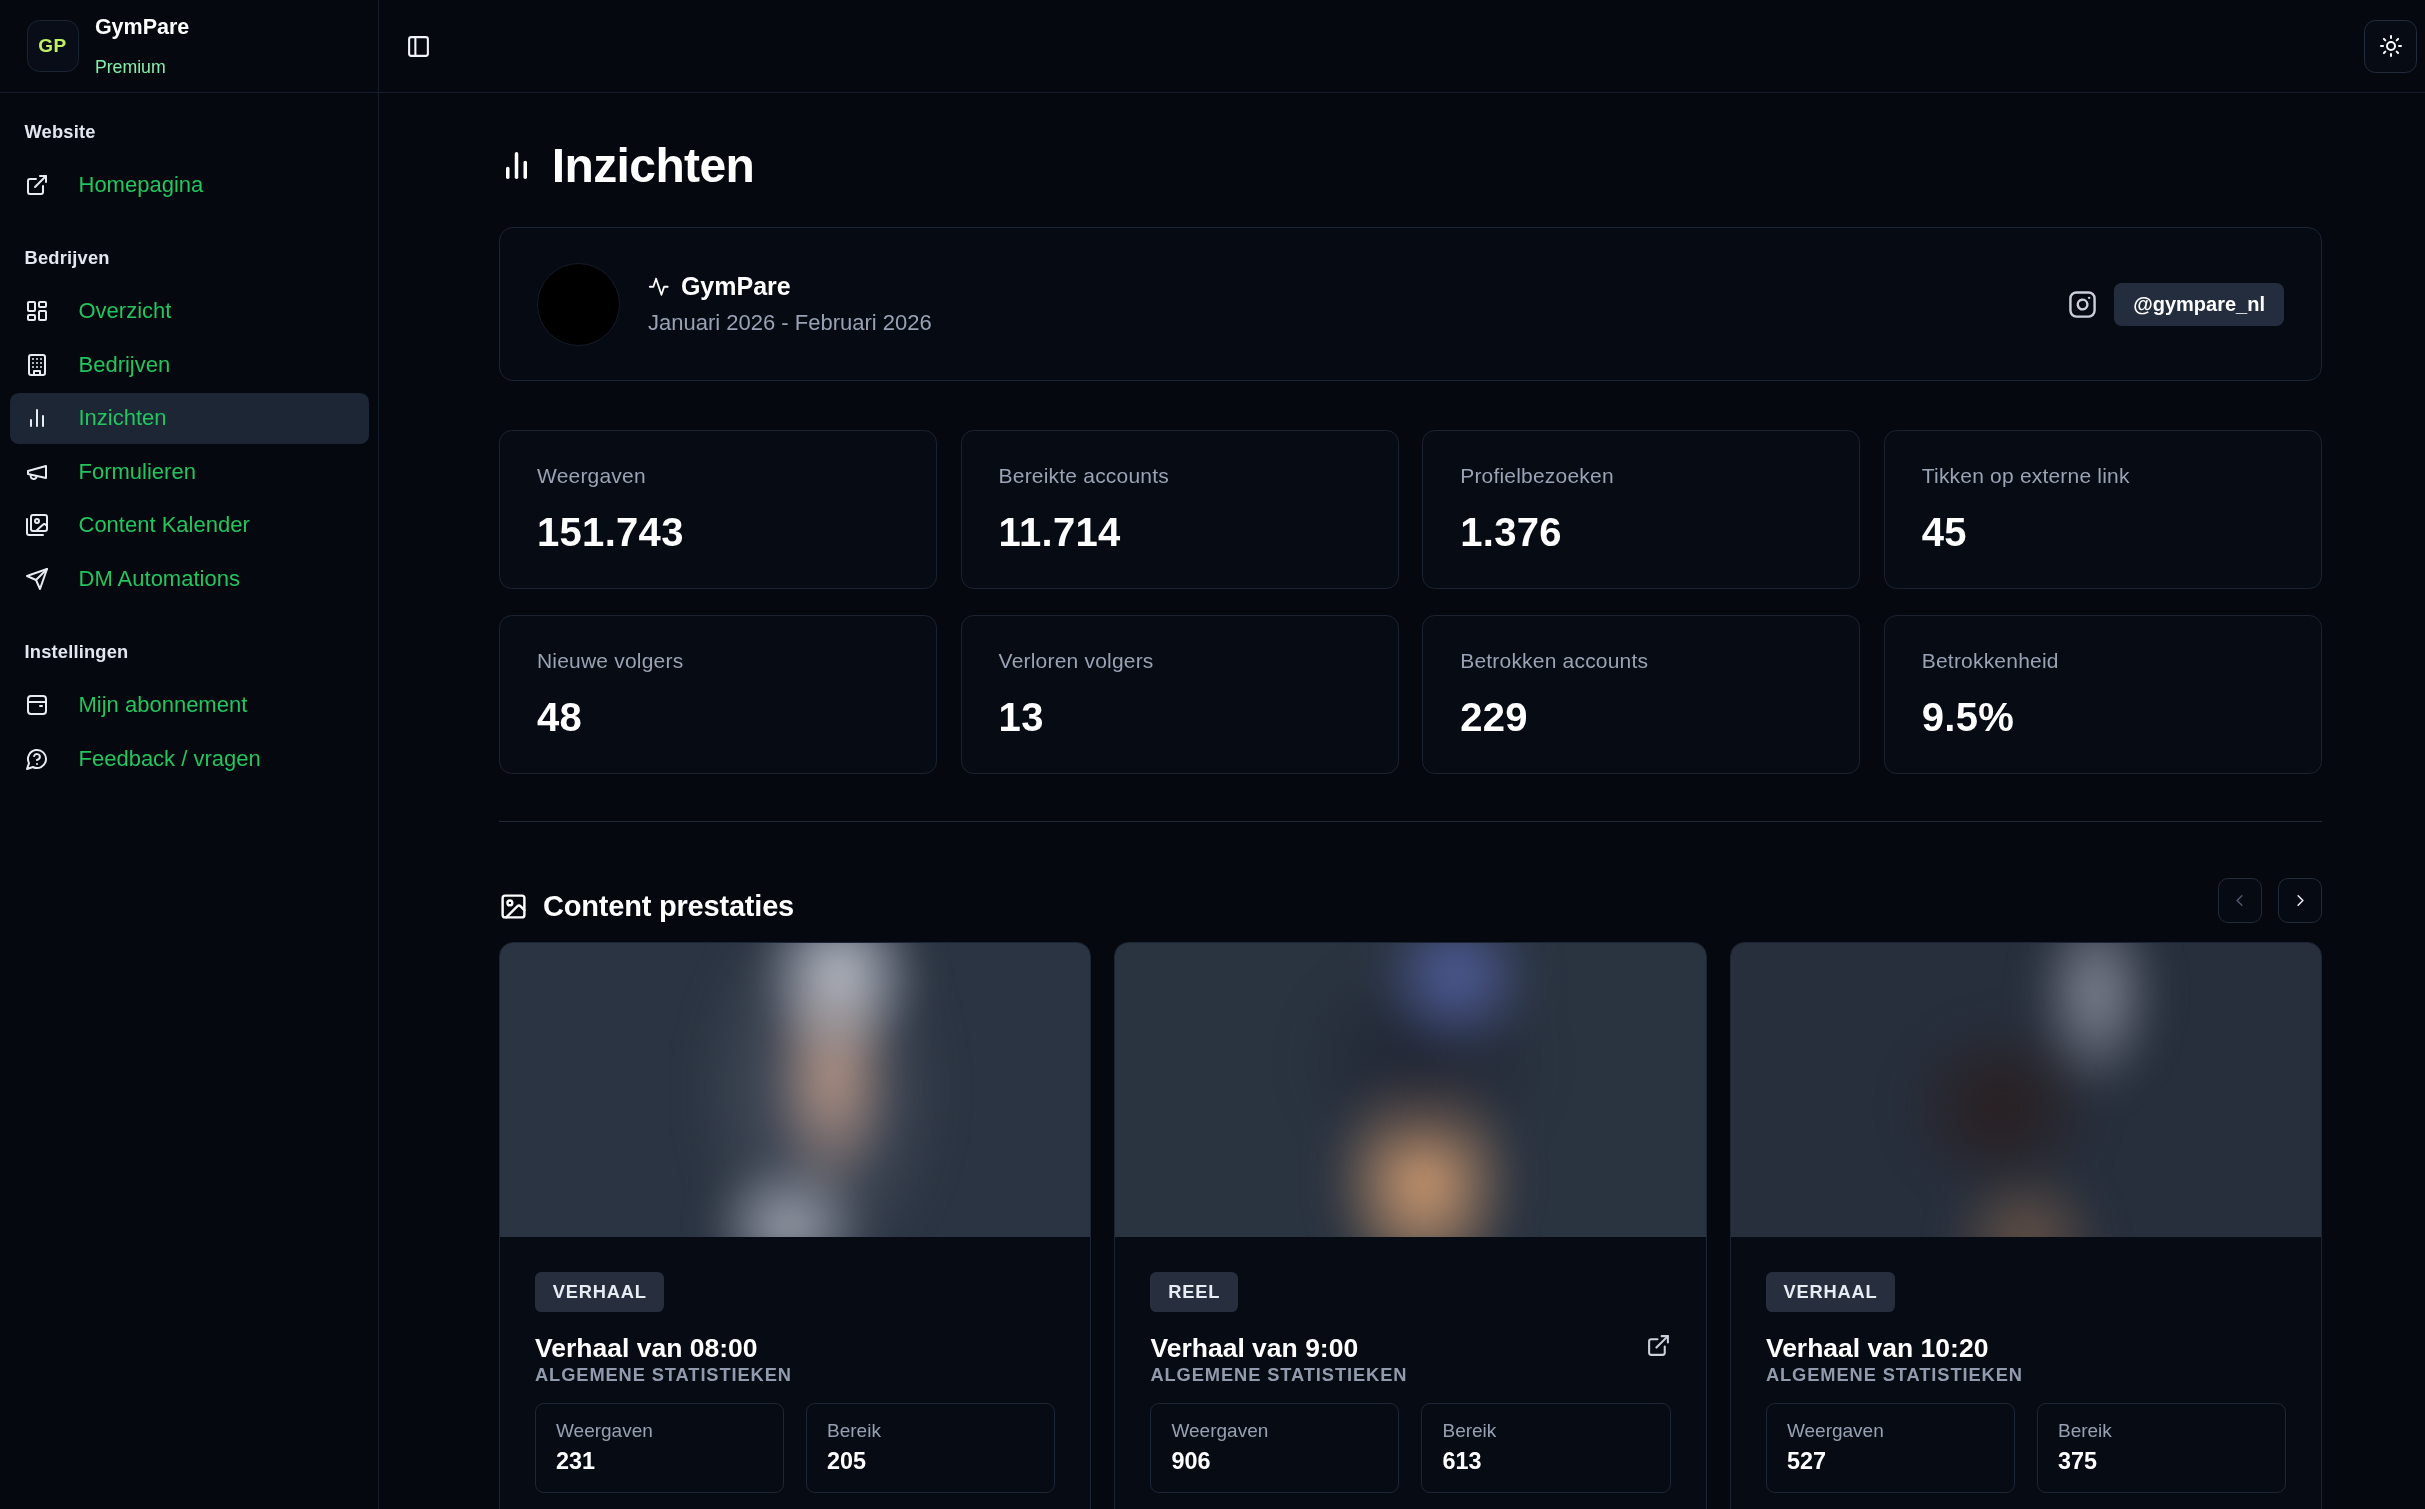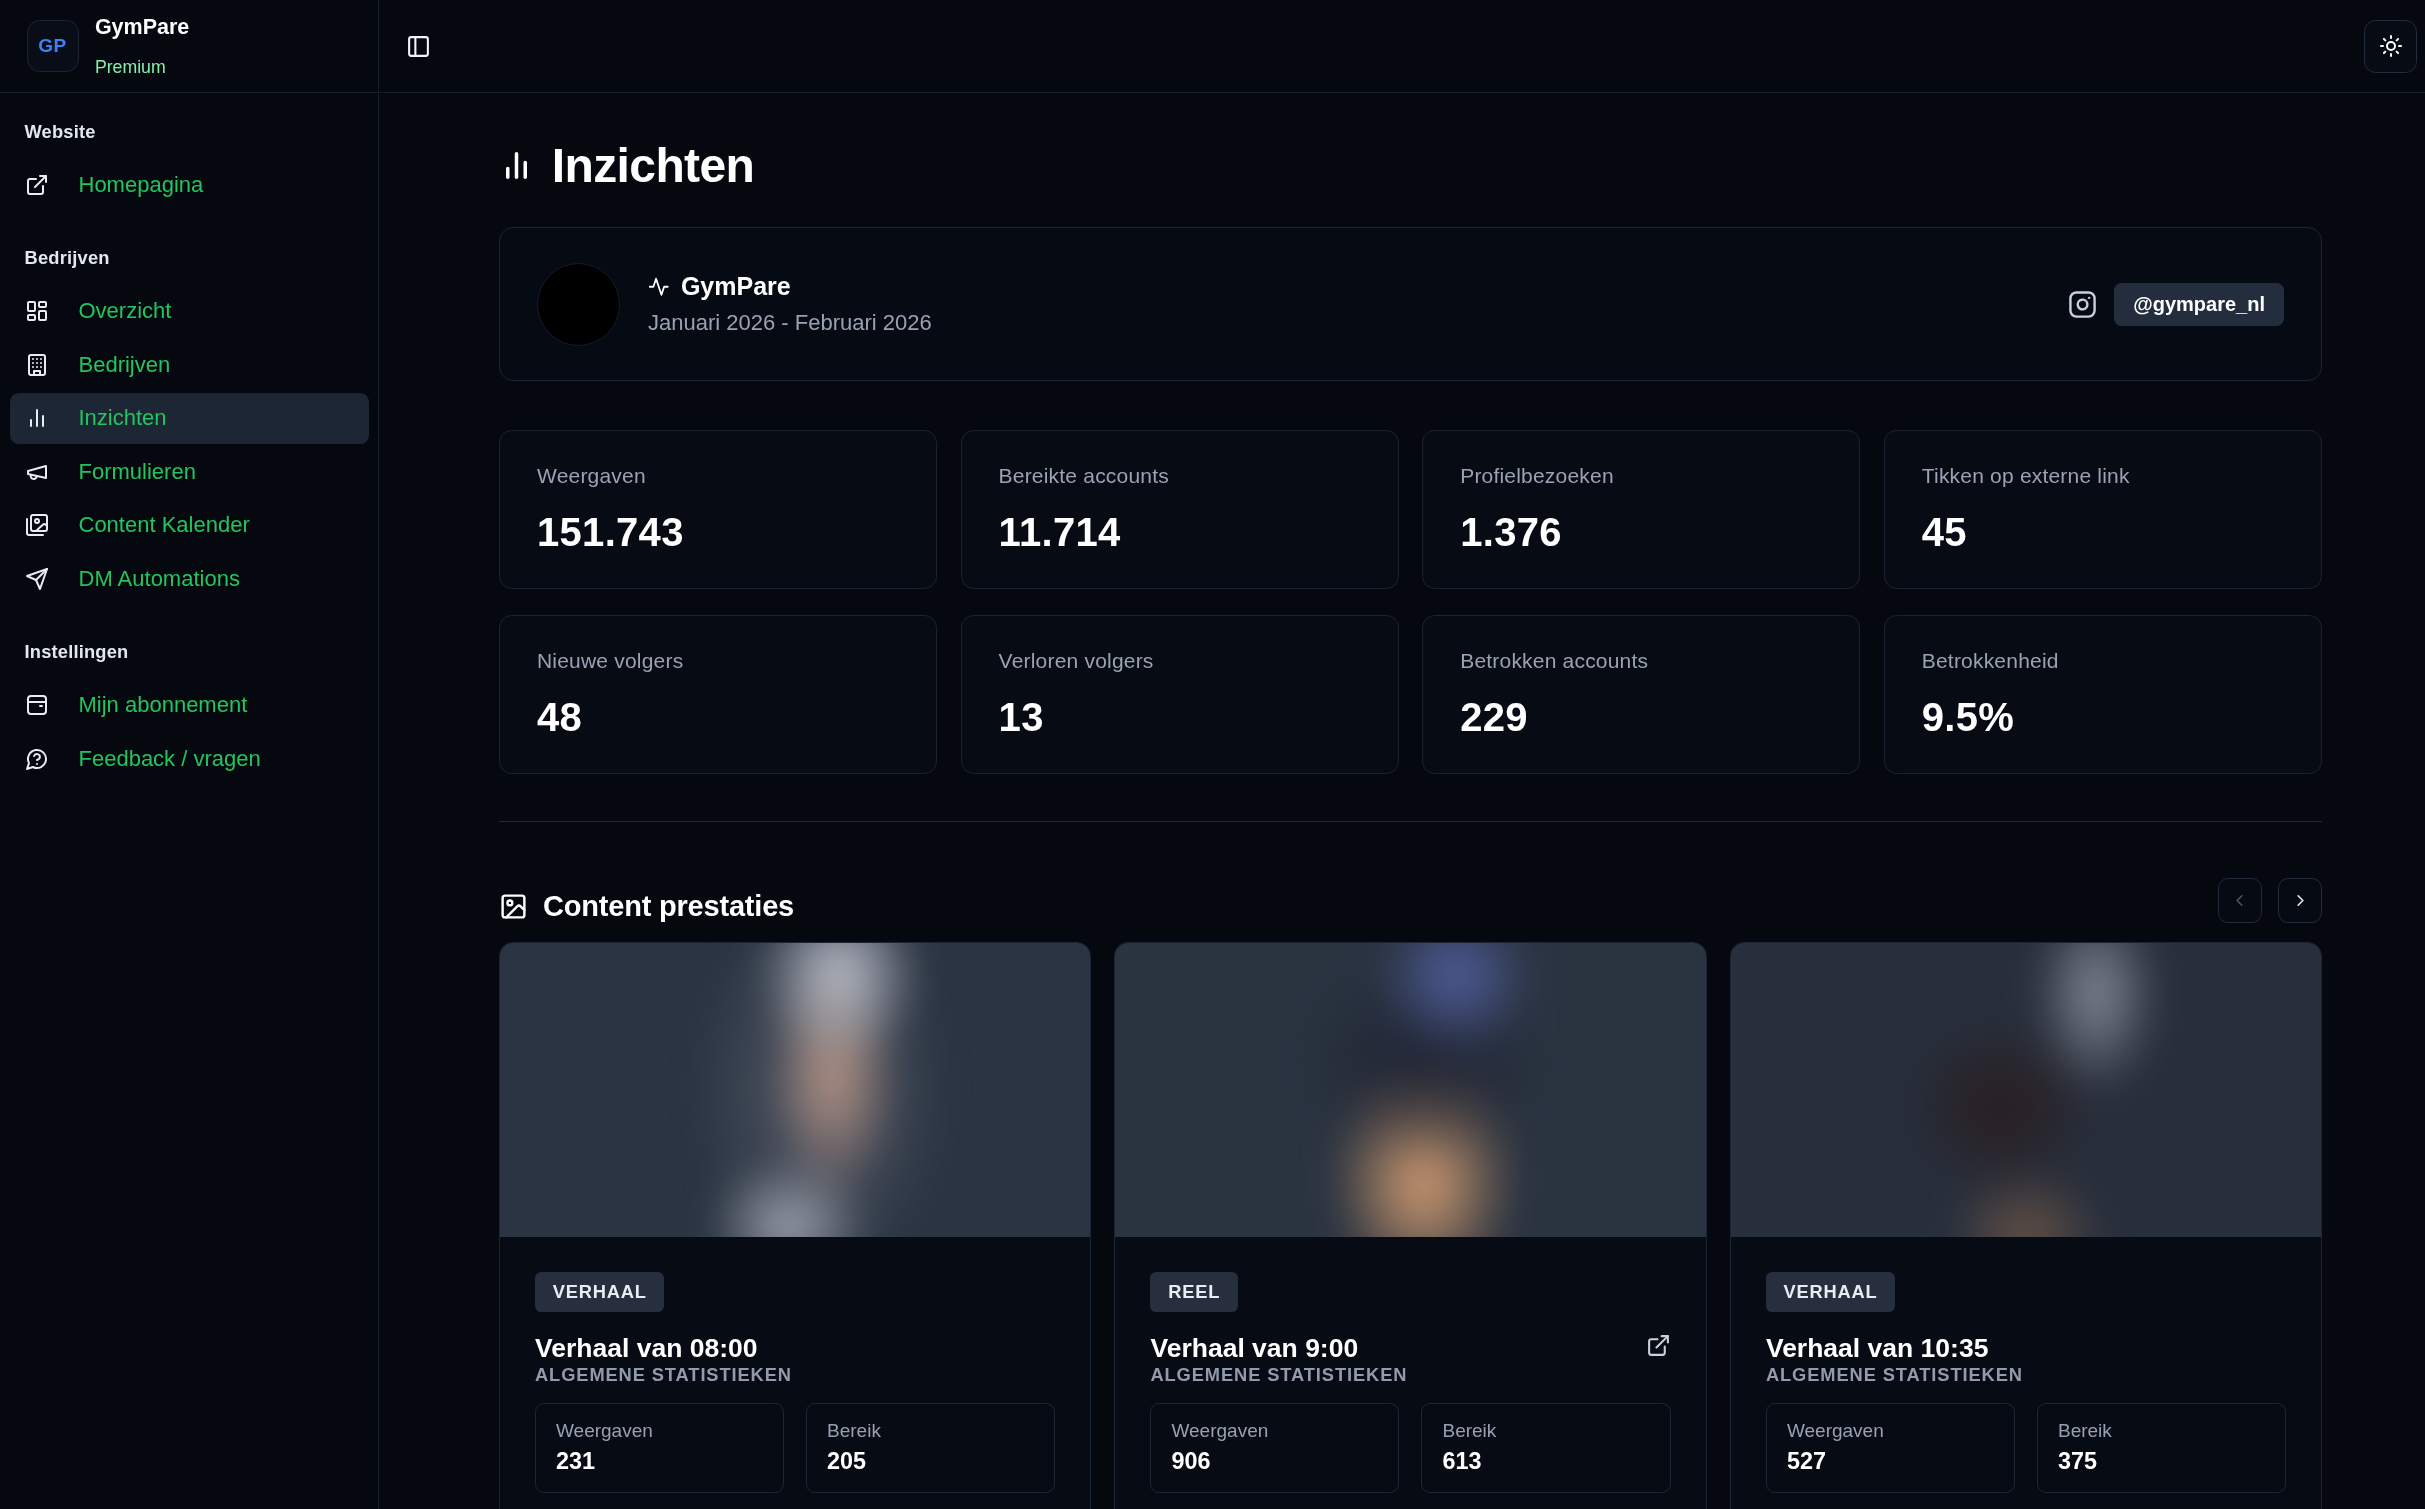--- a/index.html
+++ b/index.html
@@ -8,21 +8,21 @@
 
   .app{display:flex; width:2426px; height:1510px; background:#05080F;}
 
   
   .icon{display:inline-flex; align-items:center; justify-content:center;}
   .icon svg{width:100%; height:100%; stroke:currentColor; fill:none; stroke-width:2; stroke-linecap:round; stroke-linejoin:round;}
 
   
   .sidebar{width:379px; flex-shrink:0; border-right:0.6px solid #161E2B; display:flex; flex-direction:column;}
   .brand-row{height:93px; flex-shrink:0; border-bottom:0.6px solid #161E2B; display:flex; align-items:center; padding:0 26.5px; gap:16.4px;}
-  .brand-logo{width:52px; height:52px; border-radius:12.6px; background:#080D18; border:0.6px solid #1B2433; display:flex; align-items:center; justify-content:center; font-size:19px; font-weight:700; letter-spacing:0.6px; color:#3b82f6;}
+  .brand-logo{width:52px; height:52px; border-radius:12.6px; background:#080D18; border:0.6px solid #1B2433; display:flex; align-items:center; justify-content:center; font-size:19px; font-weight:700; letter-spacing:0.6px; color:#bef264;}
   .brand-name{font-size:21.5px; font-weight:700; color:#FFFFFF;}
   .brand-plan{font-size:17.7px; color:#86efac; margin-top:17px;}
   .sidebar-body{padding:28px 9.5px; overflow:hidden;}
   .nav-section{margin-bottom:37px;}
   .nav-label{font-size:18.3px; font-weight:700; color:#E3E7F0; padding:0 15px; margin-bottom:16.4px; letter-spacing:0.2px;}
   .nav-item{display:flex; align-items:center; gap:30px; height:51px; margin-bottom:2.5px; padding:0 15px; border-radius:8.8px; color:#22c55e; font-size:22px; font-weight:500; cursor:pointer;}
   .nav-item .nav-icon{width:24px; height:24px; color:#E8EBF2; flex-shrink:0;}
   .nav-item.active{background:#1D2635;}
 
   
@@ -421,21 +421,21 @@
               </div>
     </div>
   </div>
           <div class="content-card">
     <div class="card-media media-story3">
       <div class="blur-layer"></div>
     </div>
     <div class="card-body">
       <span class="card-badge">VERHAAL</span>
       <div class="card-title-row">
-        <span class="card-title">Verhaal van 10:35</span>
+        <span class="card-title">Verhaal van 10:20</span>
 
       </div>
       <div class="card-stats-heading">ALGEMENE STATISTIEKEN</div>
       <div class="metric-row">
                 <div class="metric-box">
     <div class="metric-label">Weergaven</div>
     <div class="metric-value">527</div>
   </div>
                 <div class="metric-box">
     <div class="metric-label">Bereik</div>

